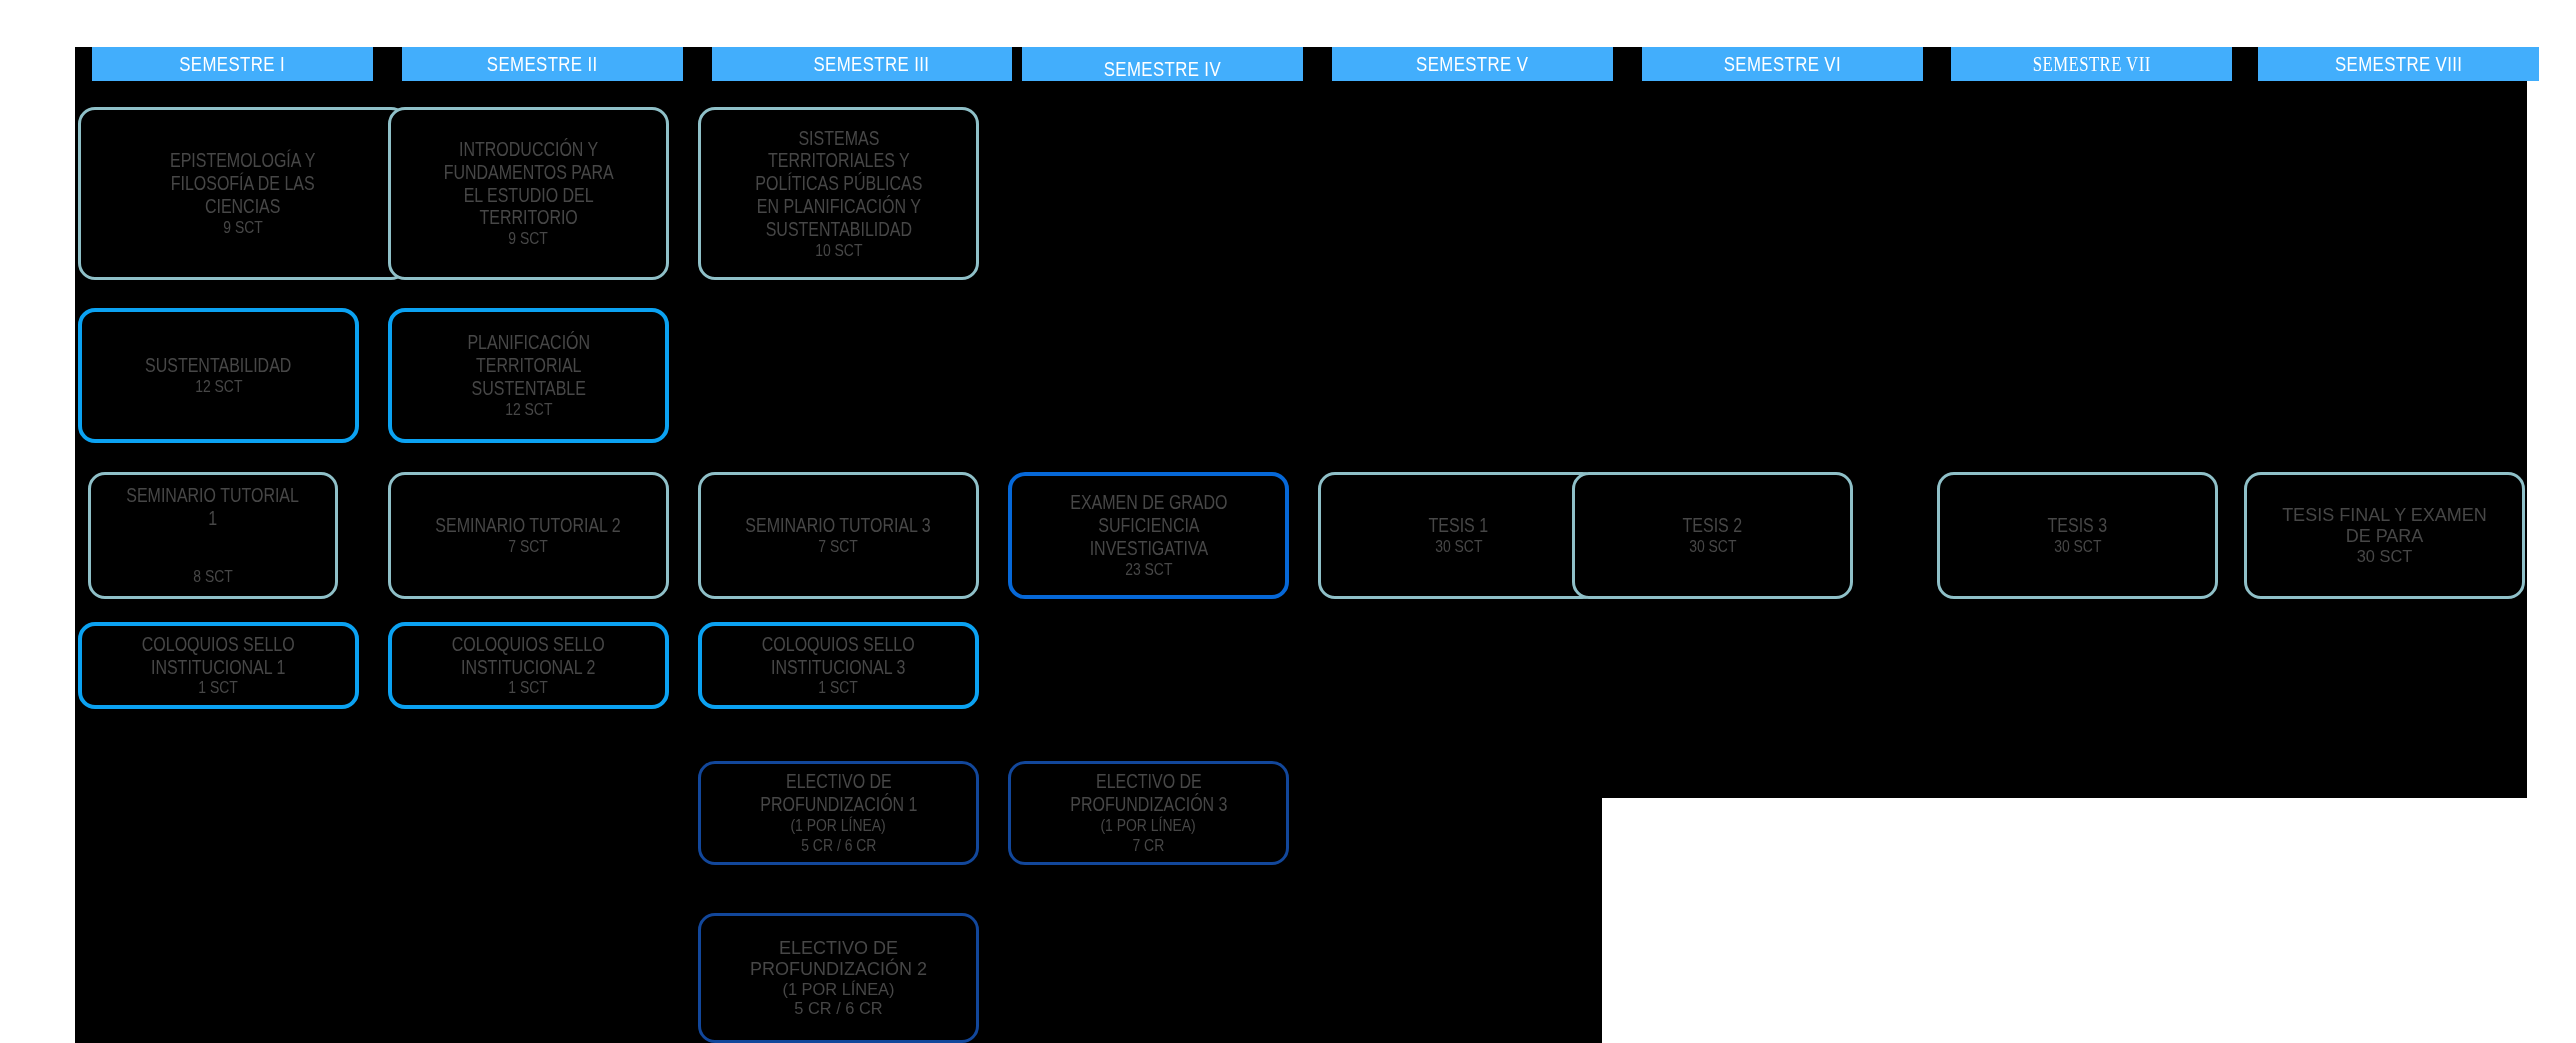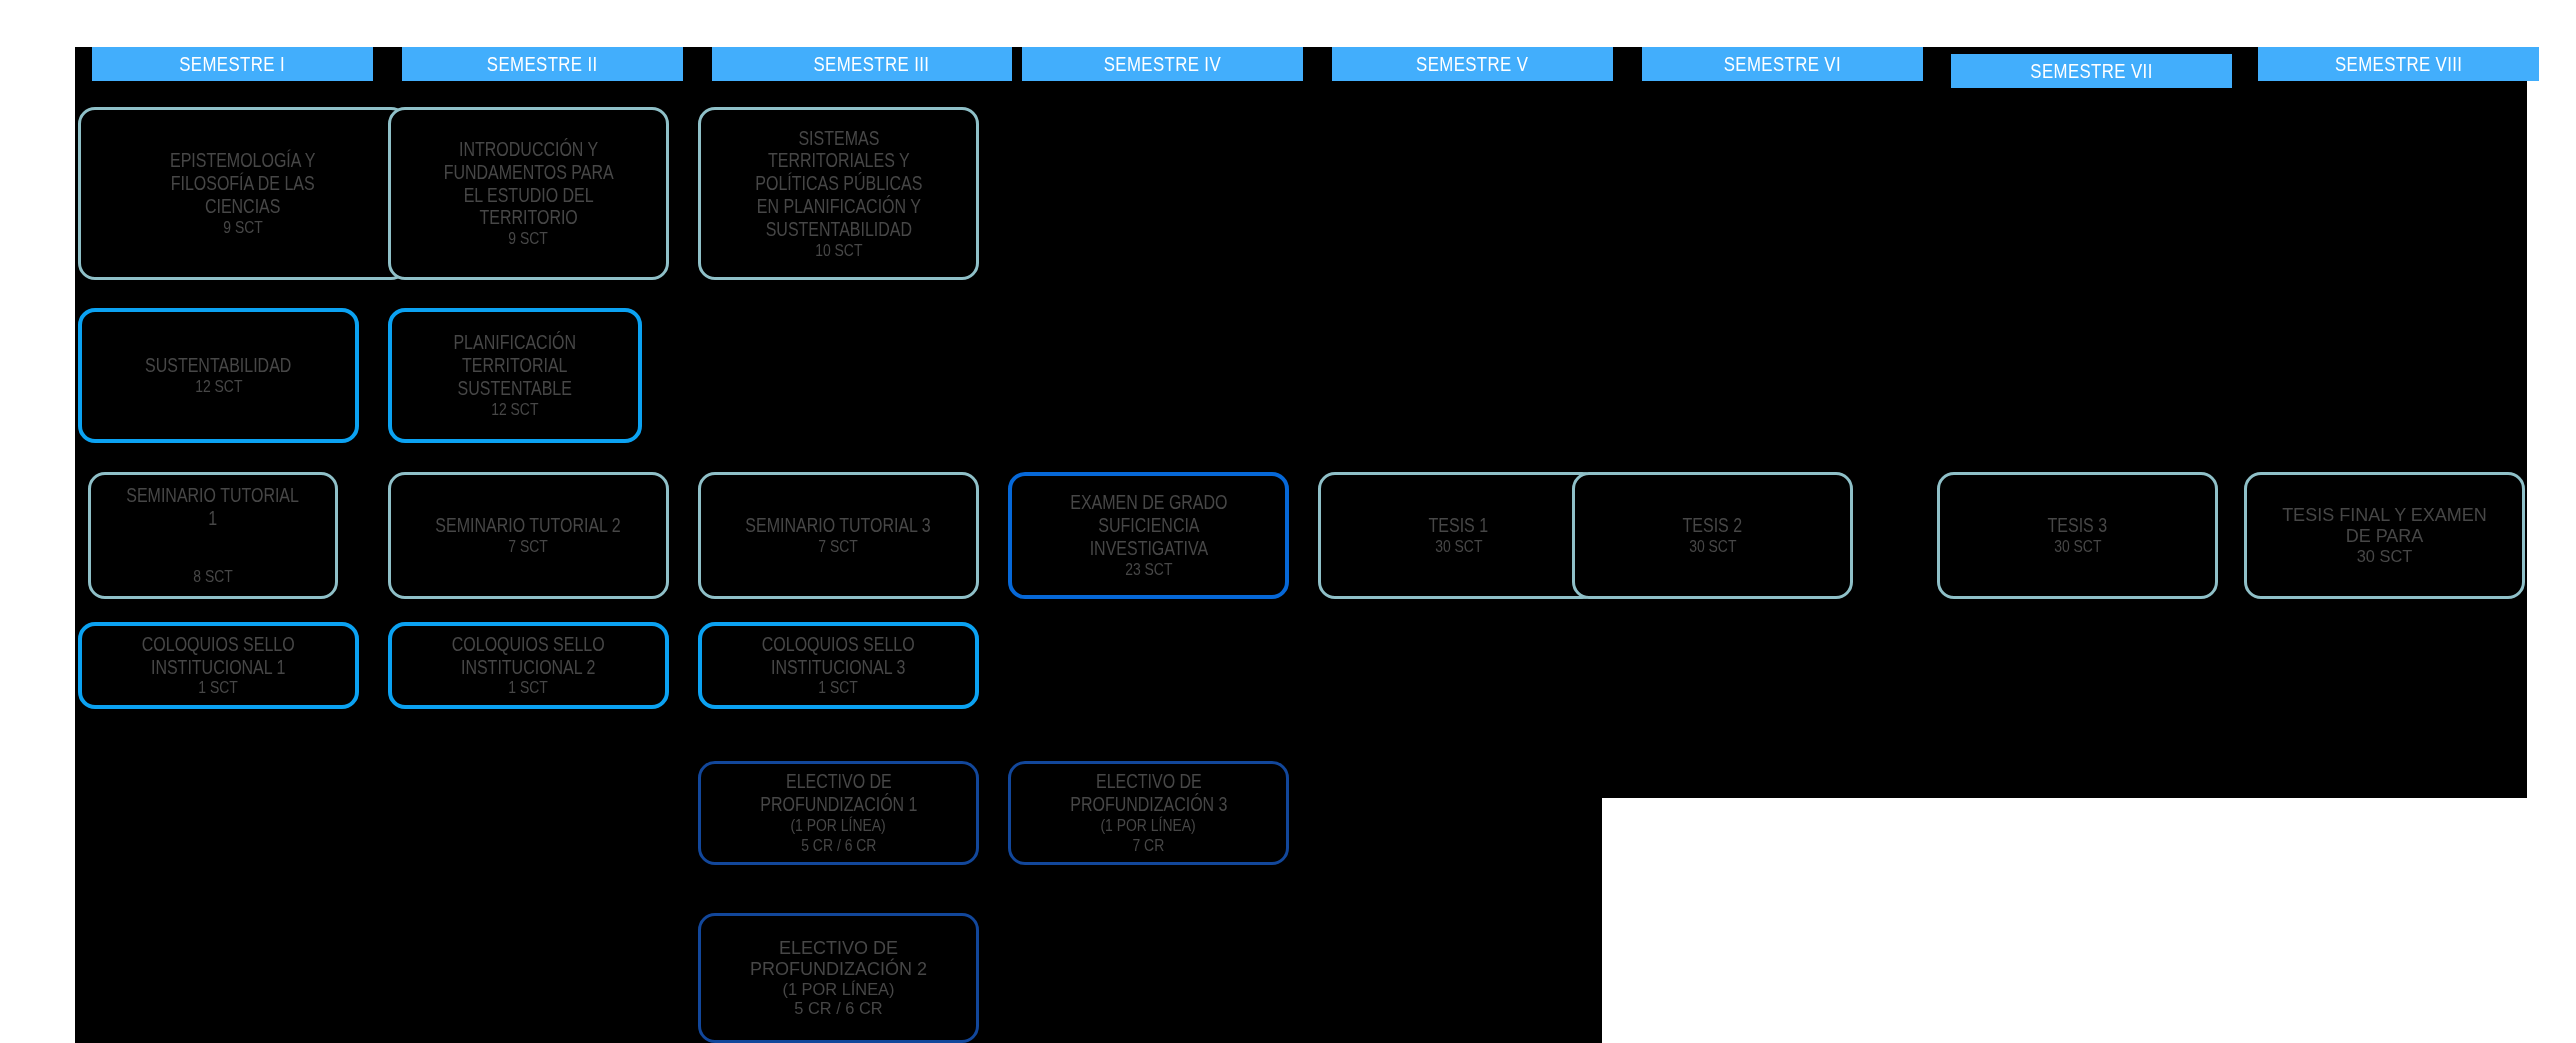--- a/index.html
+++ b/index.html
@@ -44,30 +44,30 @@
 <div id="headers">
     <div class="sem-head" style="left: 78px; width: 281px; top: 47px;">
       <span>SEMESTRE I</span>
     </div>
     <div class="sem-head" style="left: 388px; width: 281px; top: 47px;">
       <span>SEMESTRE II</span>
     </div>
     <div class="sem-head" style="left: 698px; width: 281px; top: 47px; padding-left: 19px;">
       <span>SEMESTRE III</span>
     </div>
-    <div class="sem-head" style="left: 1008px; width: 281px; top: 47px;">
+    <div class="sem-head" style="left: 1008px; width: 281px; top: 47px; align-items: flex-end;">
       <span>SEMESTRE IV</span>
     </div>
     <div class="sem-head" style="left: 1318px; width: 281px; top: 47px;">
       <span>SEMESTRE V</span>
     </div>
     <div class="sem-head" style="left: 1628px; width: 281px; top: 47px;">
       <span>SEMESTRE VI</span>
     </div>
-    <div class="sem-head" style="left: 1937px; width: 281px; top: 54px;">
+    <div class="sem-head" style="left: 1937px; width: 281px; top: 47px; font-family: Liberation Serif, serif;">
       <span>SEMESTRE VII</span>
     </div>
     <div class="sem-head" style="left: 2244px; width: 281px; top: 47px;">
       <span>SEMESTRE VIII</span>
     </div>
   </div>
 <div id="cards">
     <div class="card b-teal" style="left: 78px; width: 330px; top: 107px; height: 173px;">
       <div class="ttl">EPISTEMOLOGÍA Y
 FILOSOFÍA DE LAS
@@ -86,21 +86,21 @@
 TERRITORIALES Y
 POLÍTICAS PÚBLICAS
 EN PLANIFICACIÓN Y
 SUSTENTABILIDAD</div>
       <div class="cr">10 SCT</div>
     </div>
     <div class="card b-cyan" style="left: 78px; width: 281px; top: 308px; height: 135px;">
       <div class="ttl">SUSTENTABILIDAD</div>
       <div class="cr">12 SCT</div>
     </div>
-    <div class="card b-cyan" style="left: 388px; width: 254px; top: 308px; height: 135px;">
+    <div class="card b-cyan" style="left: 388px; width: 281px; top: 308px; height: 135px;">
       <div class="ttl">PLANIFICACIÓN
 TERRITORIAL
 SUSTENTABLE</div>
       <div class="cr">12 SCT</div>
     </div>
     <div class="card b-teal" style="left: 88px; width: 250px; top: 472px; height: 127px; gap: 38px;">
       <div class="ttl">SEMINARIO TUTORIAL 1</div>
       <div class="cr">8 SCT</div>
     </div>
     <div class="card b-teal" style="left: 388px; width: 281px; top: 472px; height: 127px; align-items: center;">

